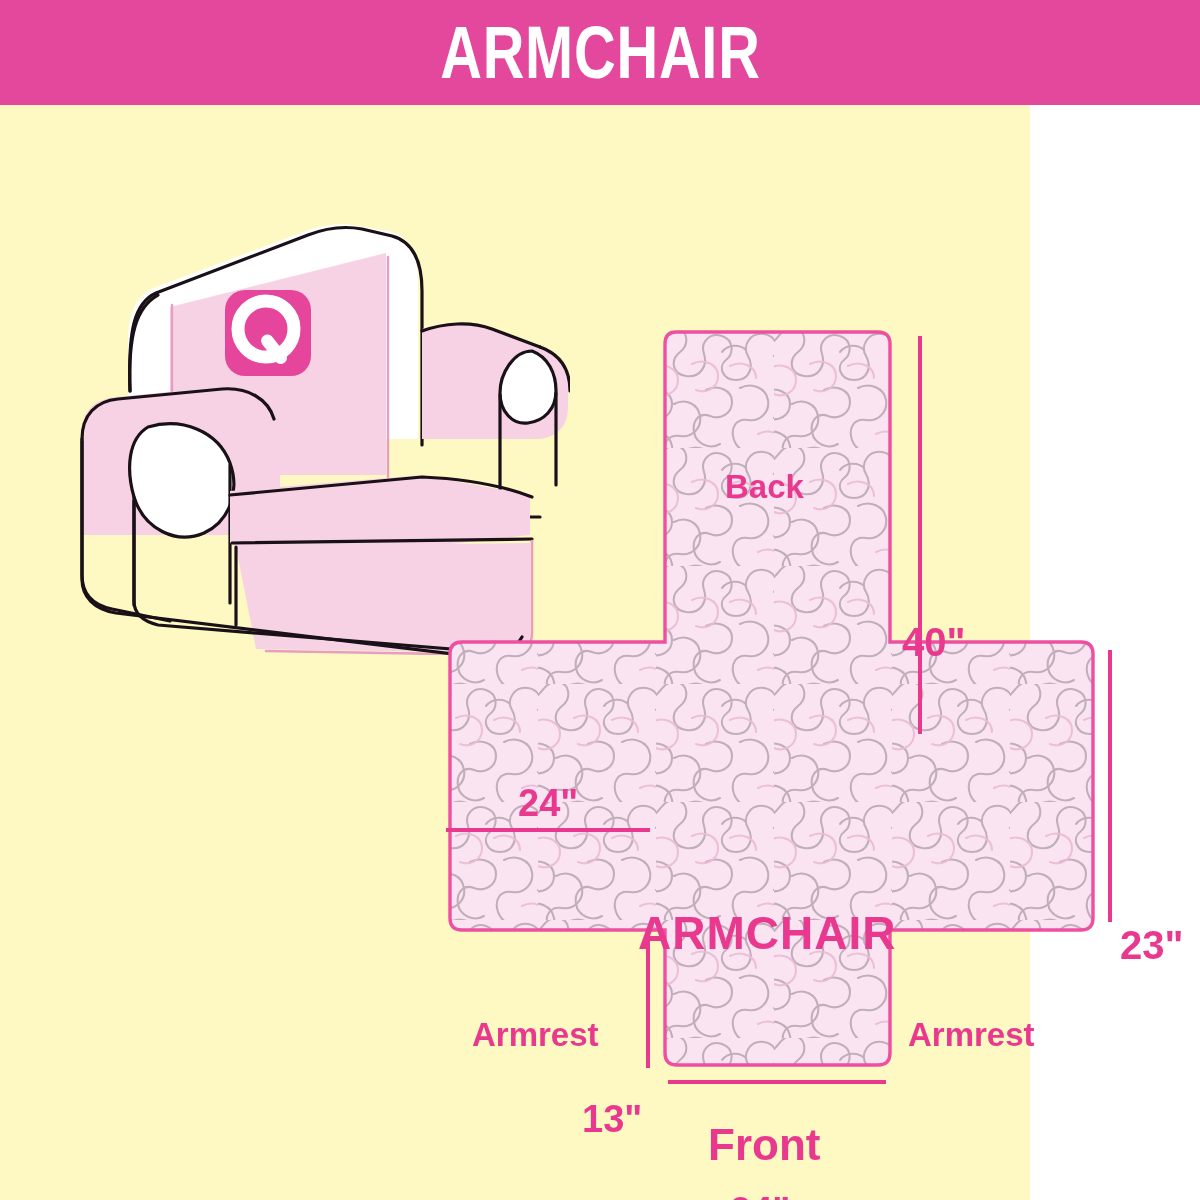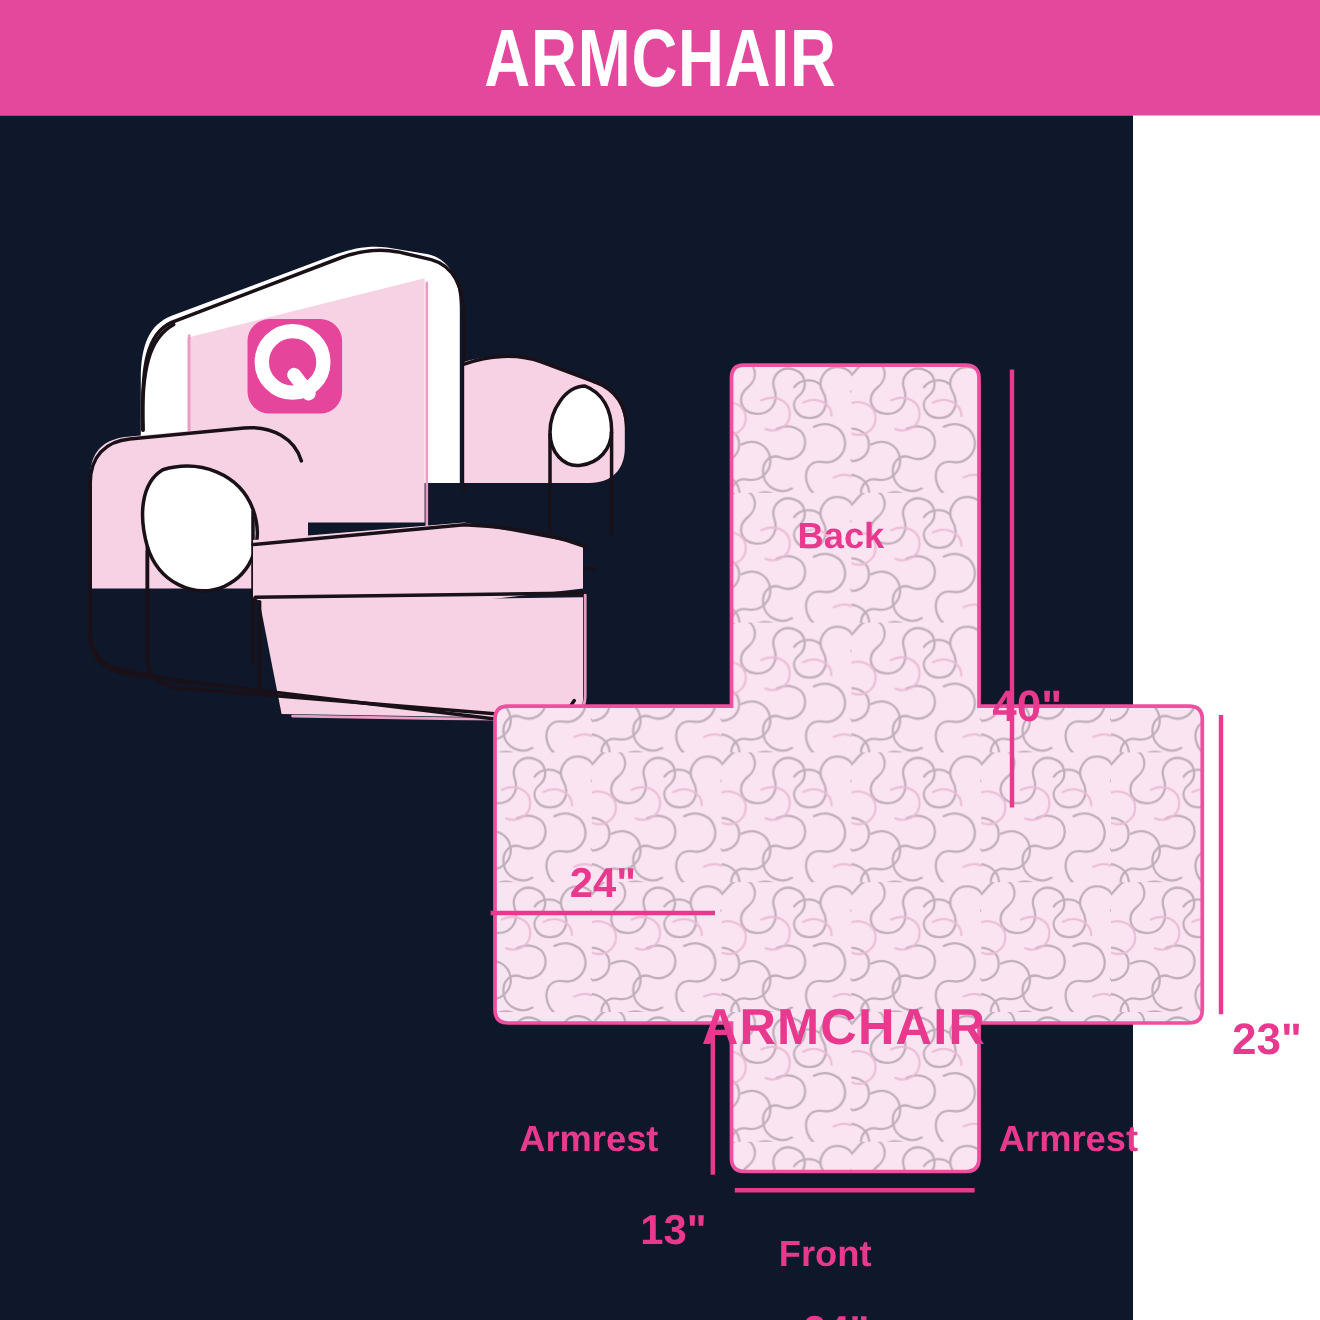--- a/index.html
+++ b/index.html
@@ -39,21 +39,21 @@
     white-space: nowrap;
   }
 
   
   #main-canvas {
     position: absolute;
     left: 0;
     top: 105px;
     width: 1030px;
     height: 1095px;
-    background: #0f172a;
+    background: #fef9c3;
   }
 
   
   #chair-illustration {
     position: absolute;
     left: 70px;
     top: 90px;
     width: 500px;
     height: 460px;
   }
@@ -81,21 +81,21 @@
     font-weight: bold;
     font-family: "Liberation Sans", sans-serif;
     white-space: nowrap;
     line-height: 1;
   }
 
   #label-back      { left: 305px; top: 140px; font-size: 33px; }
   #label-armchair  { left: 218px; top: 580px; font-size: 46px; letter-spacing: 1px; }
   #label-armrest-l { left: 52px;  top: 688px; font-size: 33px; }
   #label-armrest-r { left: 488px; top: 688px; font-size: 33px; }
-  #label-front     { left: 288px; top: 793px; font-size: 33px; }
+  #label-front     { left: 288px; top: 793px; font-size: 44px; }
 
   #label-40  { left: 482px; top: 292px; font-size: 40px; }
   #label-23  { left: 700px; top: 595px; font-size: 40px; }
   #label-24t { left: 98px;  top: 454px; font-size: 38px; }
   #label-24b { left: 310px; top: 862px; font-size: 38px; }
   #label-13  { left: 162px; top: 770px; font-size: 38px; }
 </style>
 </head>
 <body>
 

